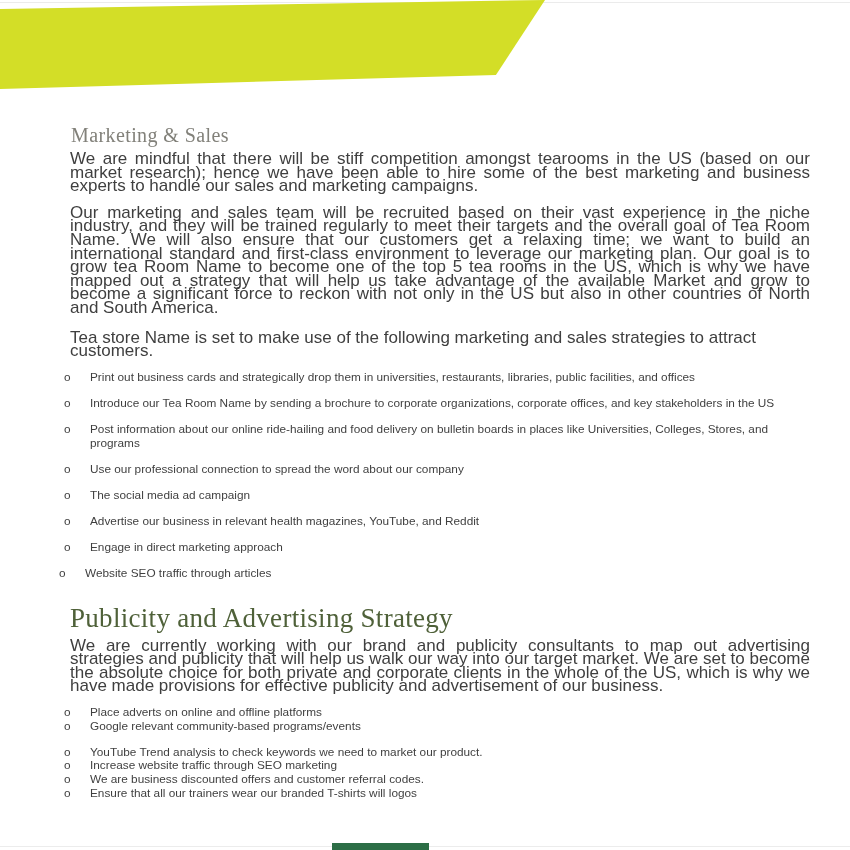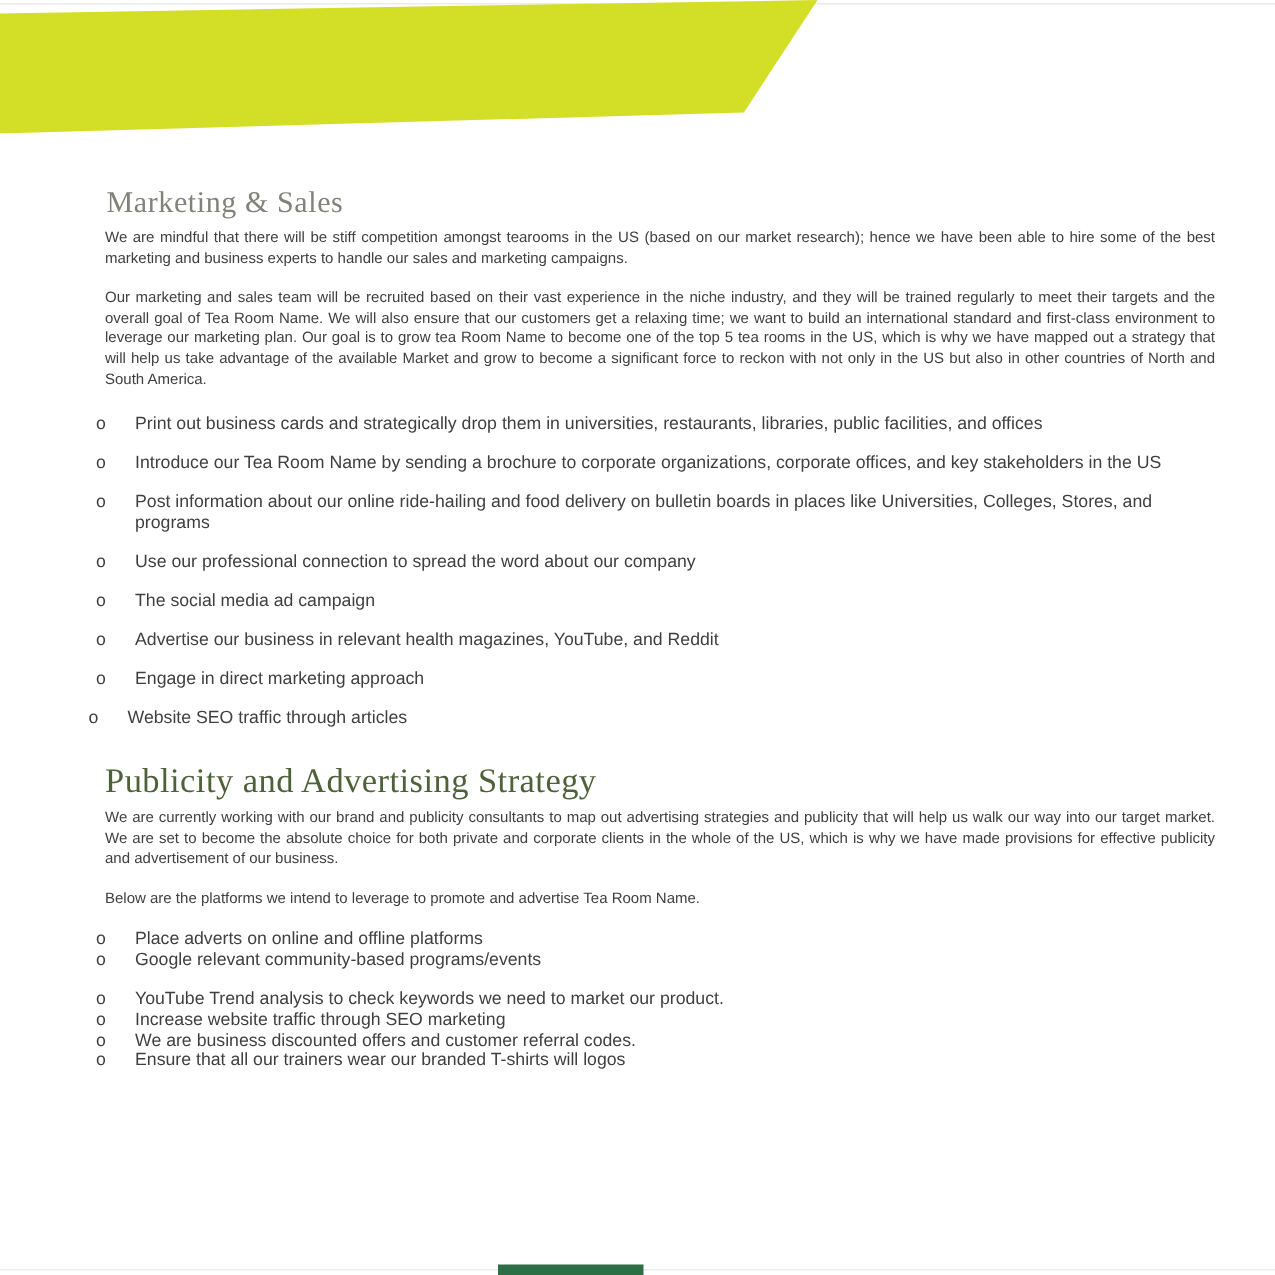--- a/index.html
+++ b/index.html
@@ -12,24 +12,24 @@
   }
   .header-shape {
     position:absolute; top:0; left:0; width:545px; height:92px;
     background:#d3de27;
     clip-path:polygon(0 9px, 100% 0, 91% 75px, 0 89px);
   }
   .content { position:absolute; left:70px; top:92px; width:740px;margin-top:32px; }
 
   .h-serif { font-family:"Liberation Serif","DejaVu Serif",serif; font-weight:400; }
   .title-1 { font-size:20px; color:#82817a; margin:0 0 5px 1px; letter-spacing:0.4px; }
-  .title-2 { font-size:23px; color:#4f6139; margin:12px 0 5px 0; letter-spacing:0.3px; }
+  .title-2 { font-size:27px; color:#4f6139; margin:12px 0 5px 0; letter-spacing:0.3px; }
 
   p.body {
-    font-size:10px; line-height:13.6px; text-align:justify;
+    font-size:17px; line-height:13.6px; text-align:justify;
     margin:0 0 13px 0; color:#3f3f3f;
   }
   p.body.wide-gap { margin-bottom:16px; }
   p.body.single { text-align:left; }
 
   ul.blist { list-style:none; margin:3px 0 0 -6px; padding:0; }
   ul.blist li {
     display:flex; font-size:11.8px; line-height:13.6px;
     margin:0 0 12.5px 0; color:#3f3f3f;
   }
@@ -63,20 +63,21 @@
   <div class="header-shape"></div>
 
   <div class="content">
 
     <h1 class="h-serif title-1">Marketing &amp; Sales</h1>
 
     <p class="body">We are mindful that there will be stiff competition amongst tearooms in the US (based on our market research); hence we have been able to hire some of the best marketing and business experts to handle our sales and marketing campaigns.</p>
 
     <p class="body wide-gap">Our marketing and sales team will be recruited based on their vast experience in the niche industry, and they will be trained regularly to meet their targets and the overall goal of Tea Room Name. We will also ensure that our customers get a relaxing time; we want to build an international standard and first-class environment to leverage our marketing plan. Our goal is to grow tea Room Name to become one of the top 5 tea rooms in the US, which is why we have mapped out a strategy that will help us take advantage of the available Market and grow to become a significant force to reckon with not only in the US but also in other countries of North and South America.</p>
 
+    <p class="body single">Tea store Name is set to make use of the following marketing and sales strategies to attract customers.</p>
 
     <ul class="blist">
       <li>
         <span class="marker">o</span>
         <span class="btext">Print out business cards and strategically drop them in universities, restaurants, libraries, public facilities, and offices</span>
       </li>
       <li>
         <span class="marker">o</span>
         <span class="btext">Introduce our Tea Room Name by sending a brochure to corporate organizations, corporate offices, and key stakeholders in the US</span>
       </li>
@@ -104,21 +105,20 @@
         <span class="marker">o</span>
         <span class="btext">Website SEO traffic through articles</span>
       </li>
     </ul>
 
     <div class="sec2-block">
       <h2 class="h-serif title-2">Publicity and Advertising Strategy</h2>
 
       <p class="body">We are currently working with our brand and publicity consultants to map out advertising strategies and publicity that will help us walk our way into our target market. We are set to become the absolute choice for both private and corporate clients in the whole of the US, which is why we have made provisions for effective publicity and advertisement of our business.</p>
 
-      <p class="body single">Below are the platforms we intend to leverage to promote and advertise Tea Room Name.</p>
 
       <ul class="tightlist">
         <li>
           <span class="marker">o</span>
           <span class="btext">Place adverts on online and offline platforms</span>
         </li>
         <li>
           <span class="marker">o</span>
           <span class="btext">Google relevant community-based programs/events</span>
         </li>

